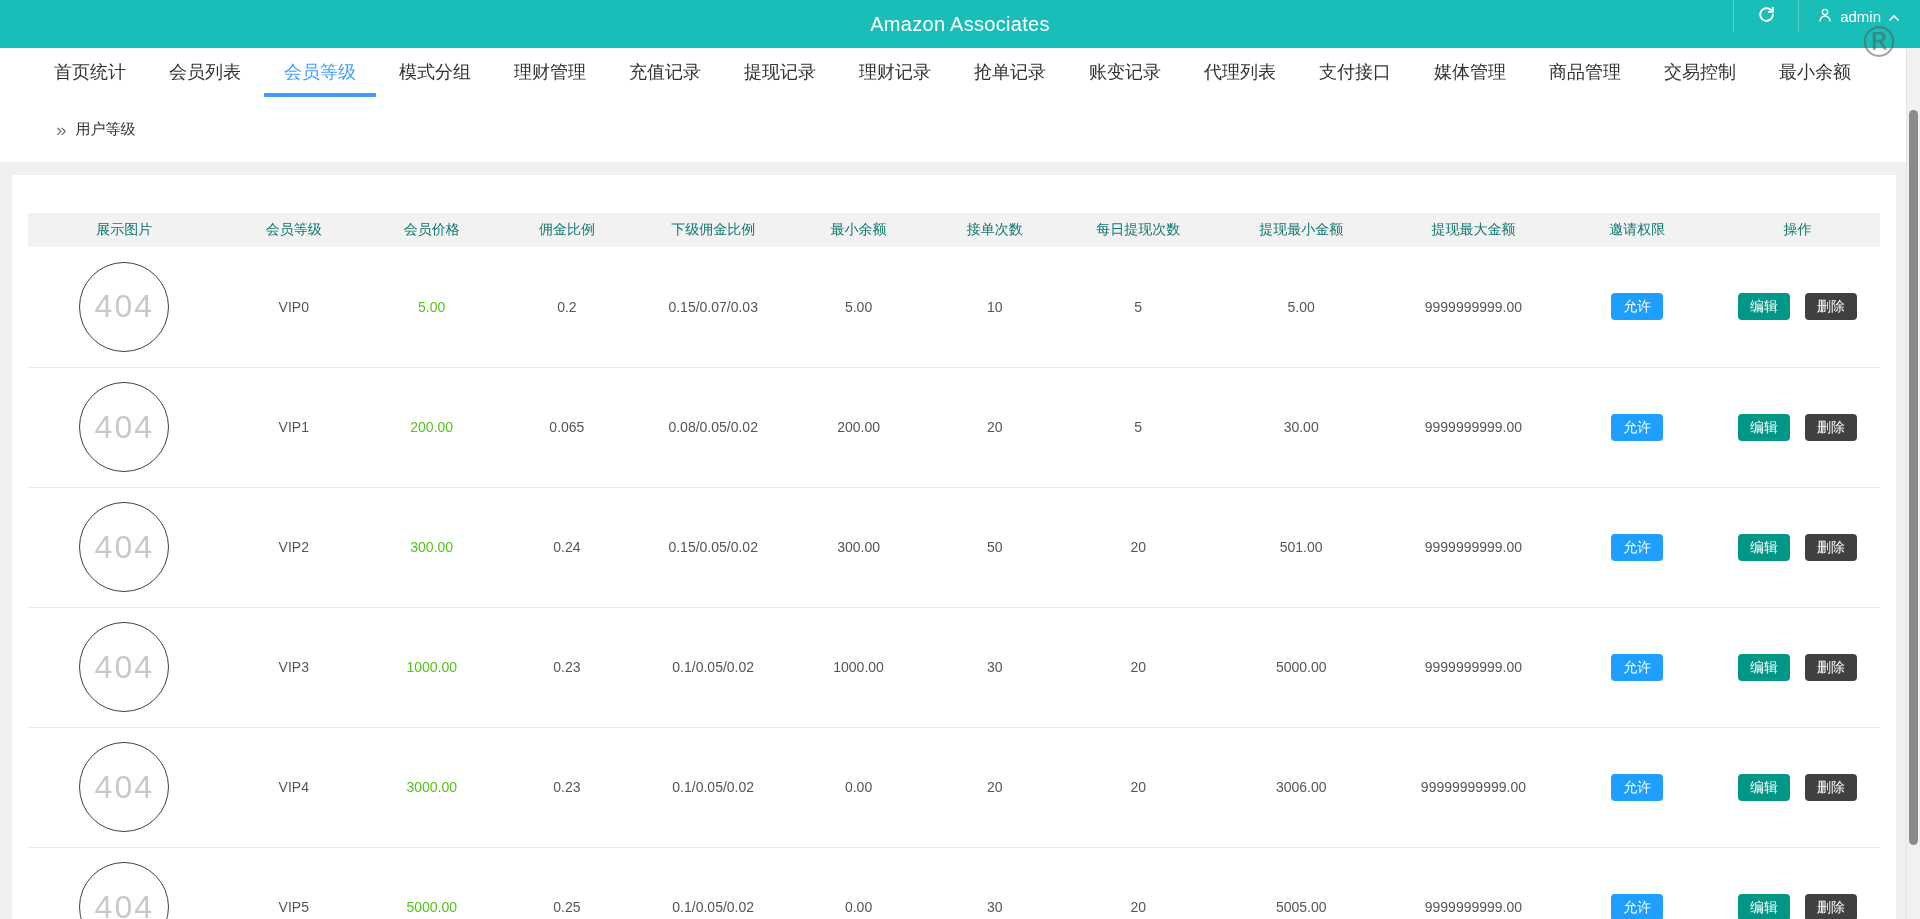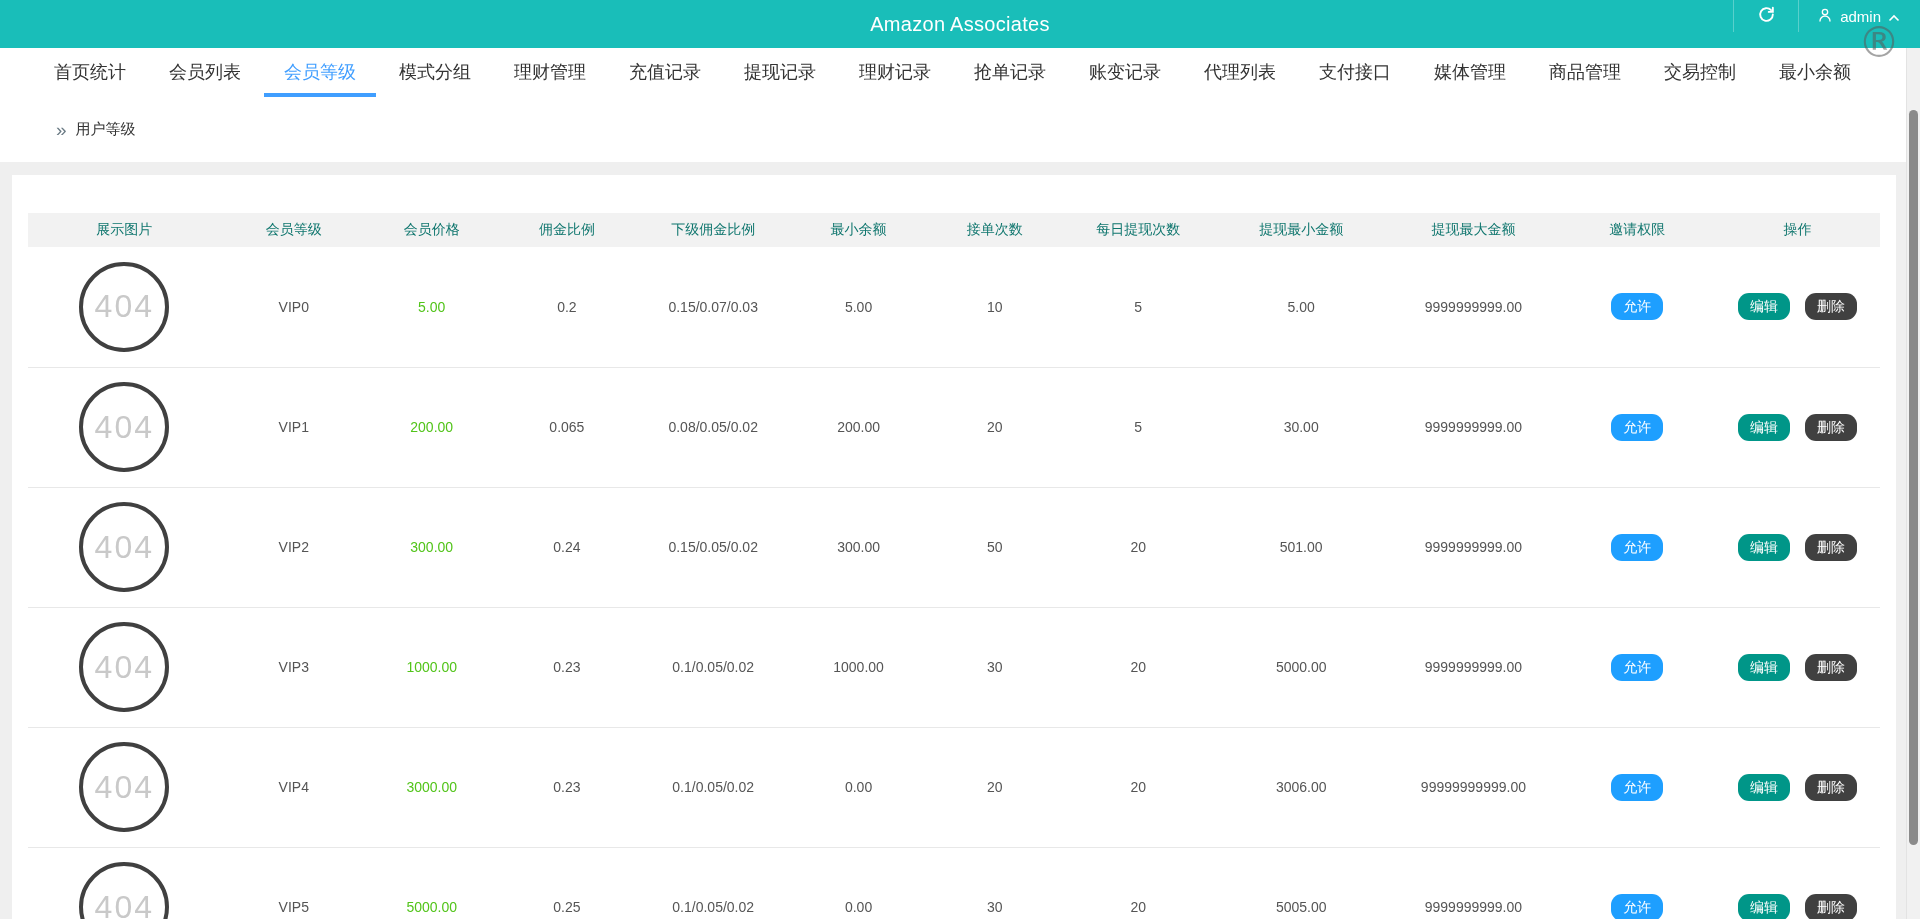--- a/index.html
+++ b/index.html
@@ -36,25 +36,25 @@
 
   
   .card { margin:13px 24px 0 12px; background:#ffffff; padding:38px 16px 60px; }
   table { width:100%; border-collapse:collapse; table-layout:fixed; }
   thead th { background:#f2f2f2; height:34px; font-weight:normal; font-size:14px; color:#0f766e; }
   tbody td { height:120px; border-bottom:1px solid #e8e8e8; text-align:center;
              font-size:14px; color:#555; }
   td.green { color:#52c41a; }
 
   .badge-404 { display:inline-flex; align-items:center; justify-content:center;
-               width:90px; height:90px; border:4px solid #404040; border-radius:50%;
+               width:90px; height:90px; border:1px solid #404040; border-radius:50%;
                color:#c9c9c9; font-size:32px; font-weight:300; letter-spacing:2px; }
 
   .btn { display:inline-block; padding:0 12px; height:27px; line-height:27px; border:none;
-         border-radius:11px; color:#ffffff; font-size:14px; cursor:pointer;
+         border-radius:4px; color:#ffffff; font-size:14px; cursor:pointer;
          font-family:inherit; vertical-align:middle; }
   .btn-allow { background:#1e9fff; }
   .btn-edit  { background:#009688; margin-right:11px; }
   .btn-del   { background:#404040; }
 
   
   .scroll-track { position:absolute; top:48px; right:0; bottom:0; width:14px;
                   background:#f1f1f1; border-left:1px solid #e3e3e3; z-index:30; }
   .scroll-thumb { position:absolute; top:62px; left:2px; width:9px; height:735px;
                   background:#8b8b8b; border-radius:5px; }

